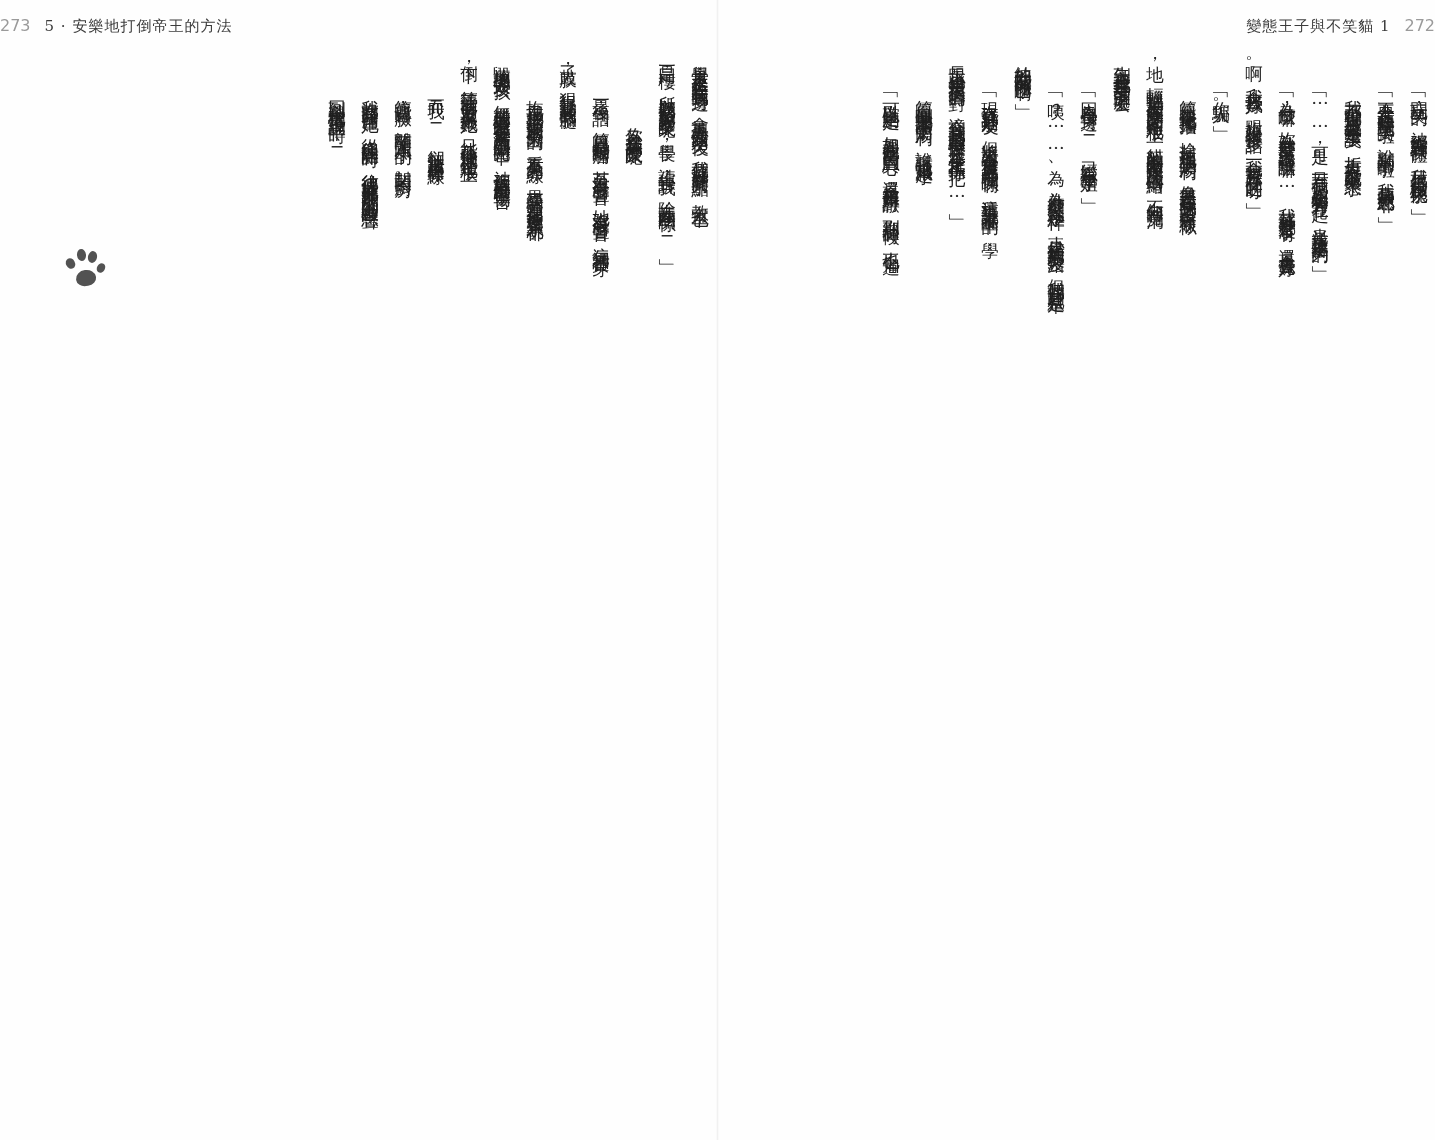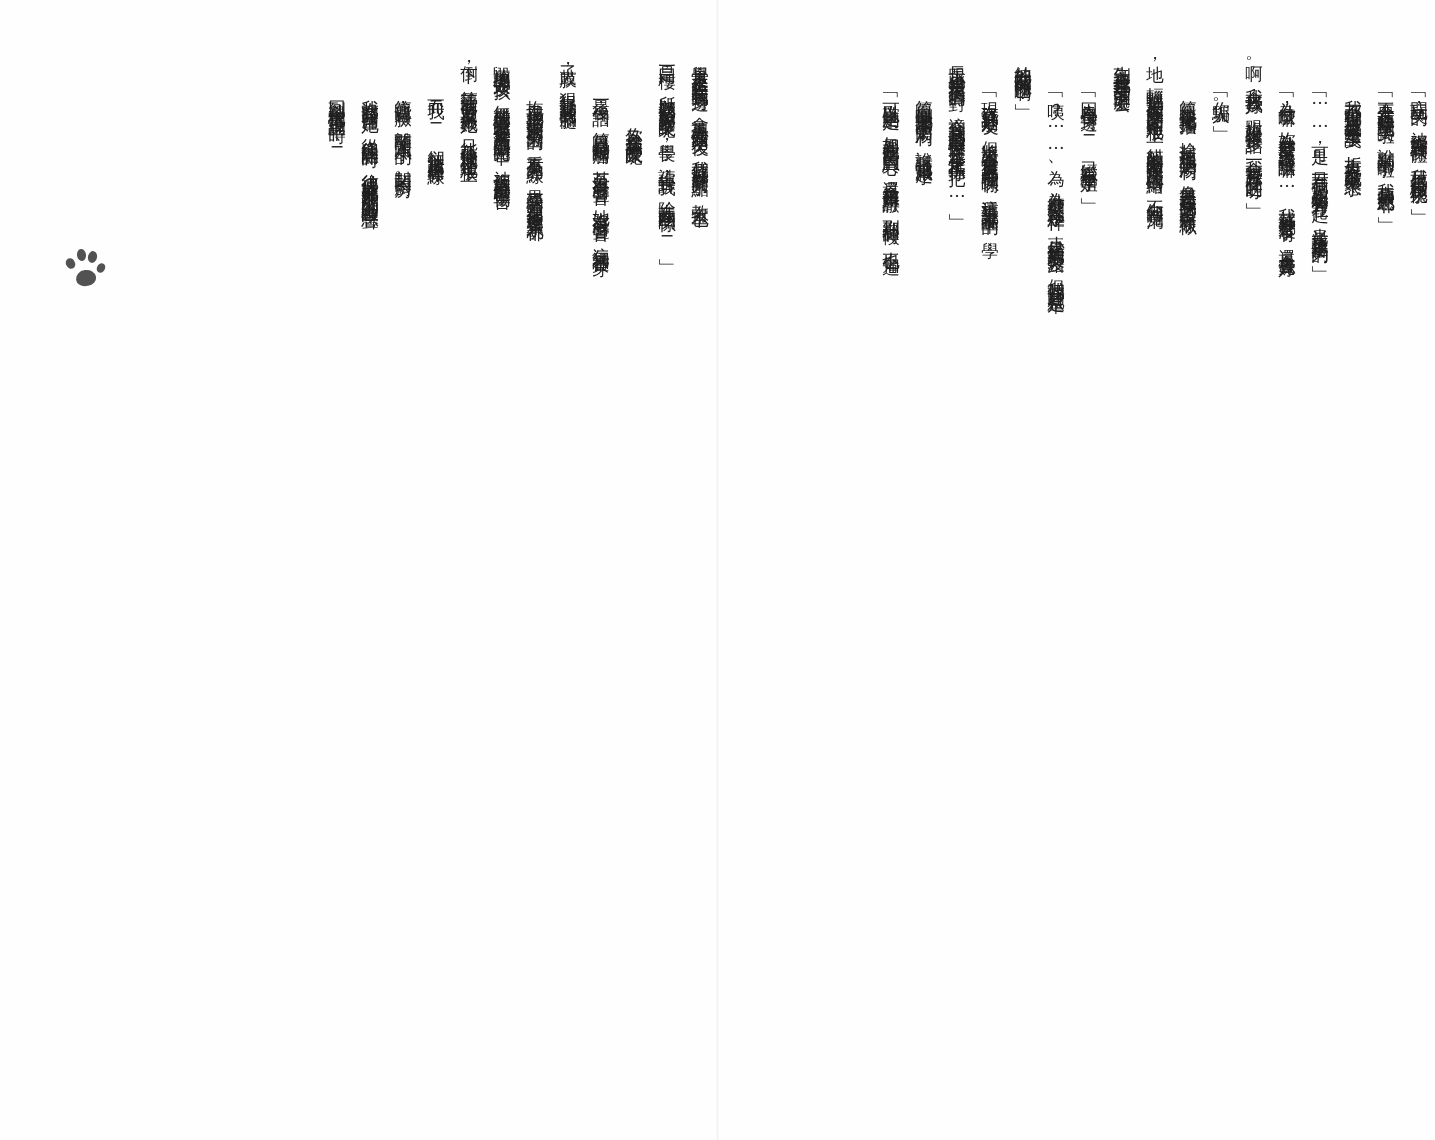--- a/index.html
+++ b/index.html
@@ -141,20 +141,30 @@
     width: 3px;
     height: 1140px;
     background: linear-gradient(to right, rgba(0,0,0,0.0), rgba(0,0,0,0.05), rgba(0,0,0,0.0));
   }
 </style>
 </head>
 <body>
 
 <div id="page">
 
+  <div class="header">
+    <div class="hdr-left">
+      <span class="folio">273</span>
+      <span class="chaptext">5 · 安樂地打倒帝王的方法</span>
+    </div>
+    <div class="hdr-right">
+      <span class="booktext">變態王子與不笑貓 1</span>
+      <span class="folio">272</span>
+    </div>
+  </div>
 
   <div class="gutter"></div>
 
   <div class="spread">
 
     <div class="column-area" id="page-right">
       <div class="vline indent1">「開玩笑的，被變態看到裸體，我只覺得丟臉到快死了。」</div>
       <div class="vline indent1">「不要在這種時候開玩笑啦！說點別的事啦！我真的很想死耶！」</div>
       <div class="vline indent1">我都不曉得到底該生氣還是該笑了，折衷方案只能跪下來懇求。</div>
       <div class="vline indent1">「……可是，只有我一個人想永遠和對方在一起，光是這樣還是不夠的。」</div>

